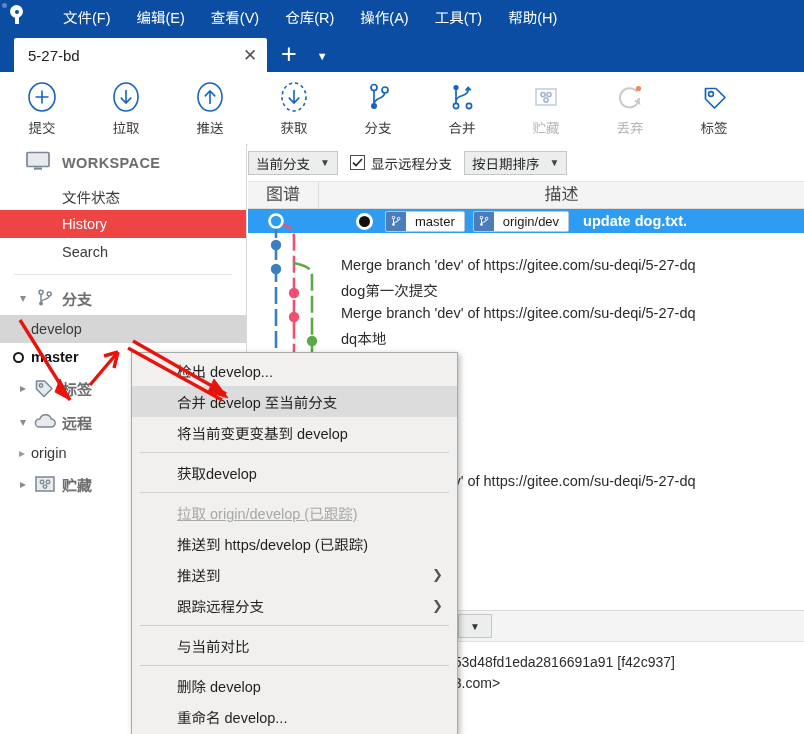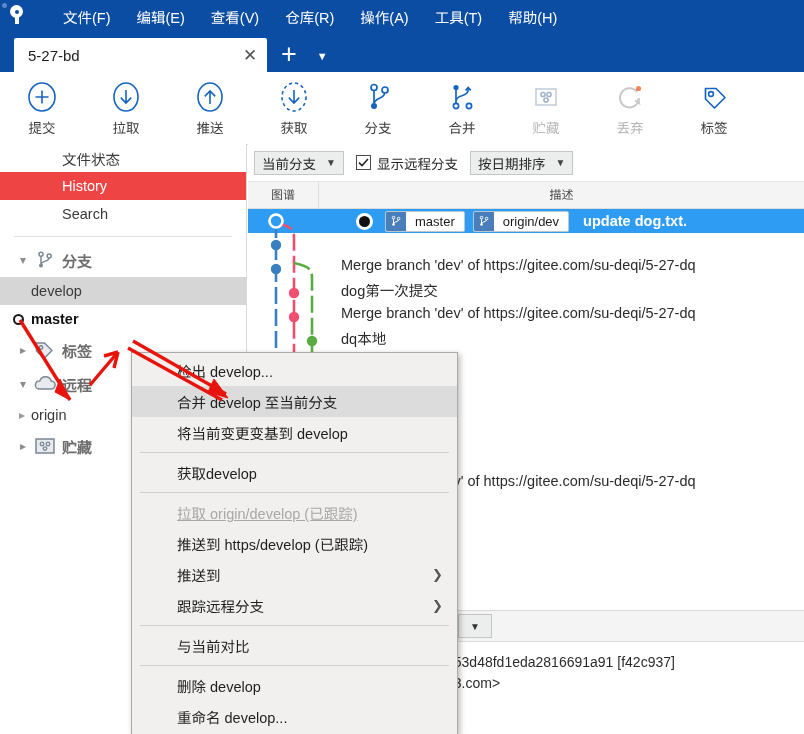--- a/index.html
+++ b/index.html
@@ -101,39 +101,39 @@
   .child.current{font-weight:bold;color:#111;}
   .child .cchev{width:18px;font-size:12px;color:#9a9a9a;display:flex;justify-content:center;
     margin-left:-18px;}
   .child .radio{
     width:11px;height:11px;border-radius:50%;border:2.5px solid #1a1a1a;box-sizing:border-box;
     margin-right:7px;margin-left:-18px;background:#fff;
   }
   
   .rightpane{position:absolute;left:248px;top:144px;width:556px;height:590px;background:#fff;}
   .filterbar{
-    height:37px;display:flex;align-items:center;background:#ffffff;padding-left:6px;
+    height:37px;display:flex;align-items:center;background:#ffffff;
     border-bottom:1px solid #e6e6e6;
   }
   .combo{
     height:24px;background:#eceded;border:1px solid #c6c6c6;display:flex;align-items:center;
     padding:0 7px;font-size:13.5px;color:#262626;cursor:default;box-sizing:border-box;
   }
   .combo .cv{margin-right:10px;}
   .combo .cx{font-size:10px;color:#444;}
   .chkwrap{display:flex;align-items:center;margin-left:12px;margin-right:12px;cursor:default;}
   .chkbox{
     width:15px;height:15px;border:1px solid #4a4a4a;background:#fff;margin-right:6px;
     display:flex;align-items:center;justify-content:center;box-sizing:border-box;
   }
   .chkbox svg{display:block;}
   .chklbl{font-size:13.5px;color:#262626;}
   .colhdr{
     height:26px;display:flex;align-items:center;background:#f4f4f4;
-    border-bottom:1px solid #dcdcdc;font-size:12px;color:#4a4a4a;
+    border-bottom:1px solid #dcdcdc;font-size:17px;color:#4a4a4a;
   }
   .colhdr .c-graph{
     width:70px;text-align:center;border-right:1px solid #dcdcdc;height:26px;line-height:26px;
   }
   .colhdr .c-desc{flex:1;text-align:center;height:26px;line-height:26px;}
   .commits{position:relative;height:404px;overflow:hidden;}
   .crow{
     height:24px;display:flex;align-items:center;font-size:14.5px;color:#2b2b2b;
     white-space:nowrap;cursor:default;
   }
@@ -300,20 +300,29 @@
       <svg width="34" height="34" viewBox="0 0 34 34">
           <path d="M8.5 8.5h10.5l9 9-10.5 10.5-9-9z" fill="none" stroke="#1565c0" stroke-width="1.7" stroke-linejoin="round"></path>
           <circle cx="14" cy="14" r="2.4" fill="none" stroke="#1565c0" stroke-width="1.6"></circle>
         </svg>
     </div>
     <div class="lbl">标签</div>
   </div>
 </div>
 
 <div class="sidebar">
+  <div class="ws-head">
+    <span>
+      <svg width="26" height="21" viewBox="0 0 26 21">
+          <rect x="2" y="1.5" width="22" height="14" rx="1" fill="#e7eaee" stroke="#7b8794" stroke-width="1.7"></rect>
+          <rect x="9" y="16.5" width="8" height="2.2" fill="#7b8794"></rect>
+        </svg>
+    </span>
+    <span class="lbl">WORKSPACE</span>
+  </div>
 
   <div class="side-item">
     <span>文件状态</span>
   </div>
   <div class="side-item selected">
     <span>History</span>
   </div>
   <div class="side-item">
     <span>Search</span>
   </div>

